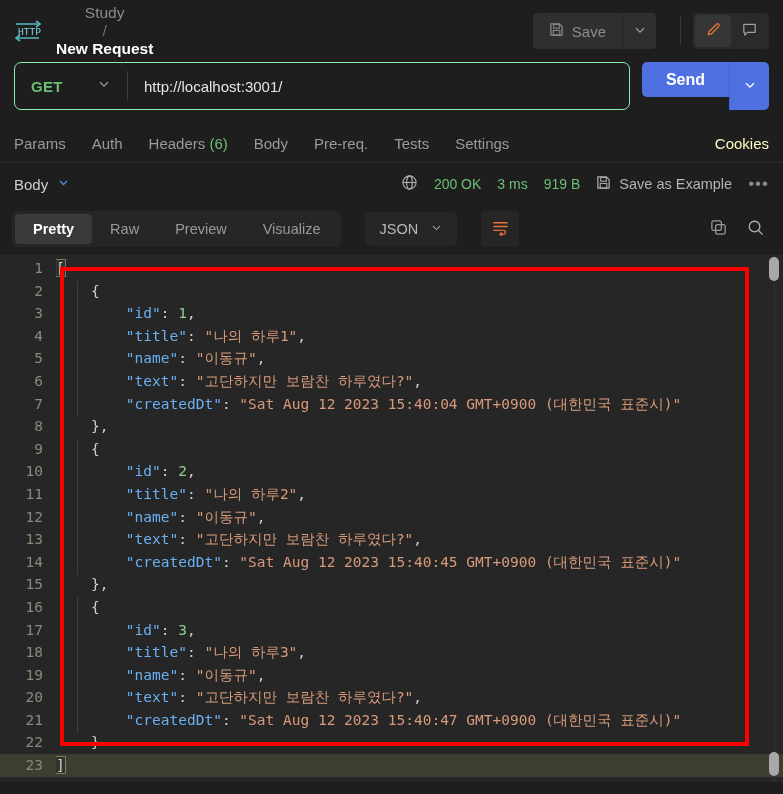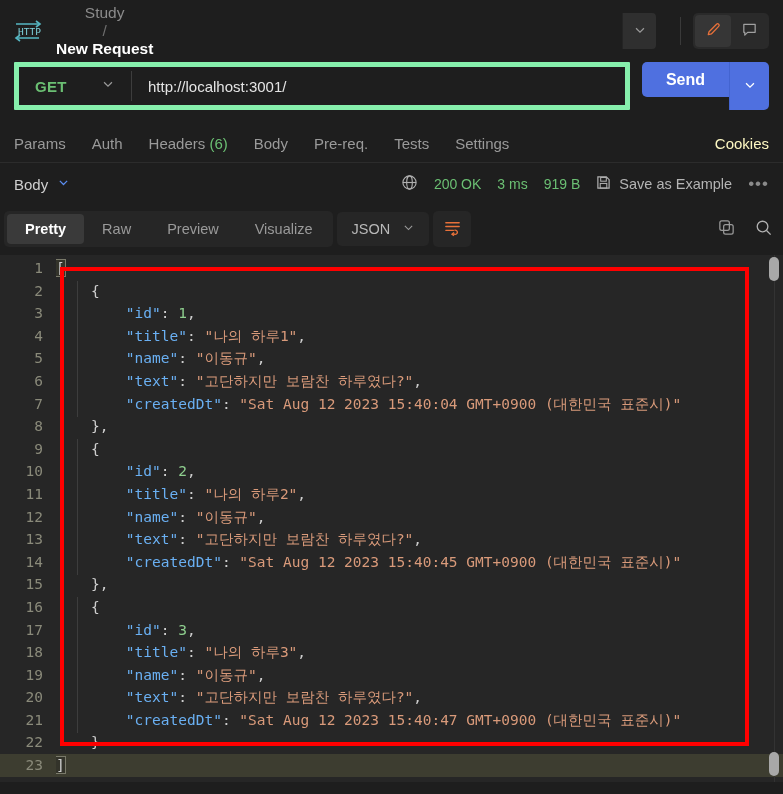--- a/index.html
+++ b/index.html
@@ -42,21 +42,21 @@
     width: 36px; height: 32px; display: flex; align-items: center;
     justify-content: center; border-radius: 4px; cursor: pointer; border: none;
     background: transparent;
   }
   .icon-btn.active { background: #363636; }
 
   
   .urlbar { display: flex; align-items: center; padding: 0 14px 14px; gap: 12px; }
   .url-box {
     flex: 1; display: flex; align-items: center; height: 48px;
-    border: 5px solid #86efac; border-radius: 1px; background: #1e1e1e;
+    border: 1px solid #86efac; border-radius: 7px; background: #1e1e1e;
   }
   .method {
     display: flex; align-items: center; justify-content: space-between;
     width: 112px; padding: 0 16px; cursor: pointer;
   }
   .method-label { color: #6bbf73; font-weight: bold; font-size: 15px; letter-spacing: .3px; }
   .url-sep { width: 1px; height: 30px; background: #3d3d3d; }
   .url-input {
     flex: 1; background: transparent; border: none; outline: none;
     color: #e4e4e4; font-size: 15px; padding: 0 16px;
@@ -93,21 +93,21 @@
   .body-label { color: #cfcfcf; font-size: 15px; }
   .meta-right { margin-left: auto; display: flex; align-items: center; gap: 16px; }
   .meta-green { color: #6bbf73; font-size: 14px; }
   .save-example {
     display: flex; align-items: center; gap: 8px; color: #b4b4b4;
     font-size: 14.5px; cursor: pointer;
   }
   .dots { color: #8a8a8a; font-size: 17px; letter-spacing: 1px; cursor: pointer; }
 
   
-  .viewer-tabs { display: flex; align-items: center; padding: 6px 4px 8px; gap: 4px; }
+  .viewer-tabs { display: flex; align-items: center; padding: 6px 12px 8px; gap: 24px; }
   .vt-group { display: flex; background: #262626; border-radius: 5px; padding: 3px; }
   .vt {
     padding: 7px 18px; font-size: 14.5px; color: #9a9a9a;
     border-radius: 4px; cursor: pointer; white-space: nowrap;
   }
   .vt.active { background: #3a3a3a; color: #ffffff; font-weight: bold; }
   .json-sel {
     display: flex; align-items: center; gap: 12px; background: #262626;
     border-radius: 5px; padding: 9px 14px; cursor: pointer;
     font-size: 14.5px; color: #b9b9b9;
@@ -166,20 +166,30 @@
     </svg>
   </span>
   <div class="breadcrumb">
     <span class="bc-study">Study</span>
     <span class="bc-sep">/</span>
     <span class="bc-current">New Request</span>
   </div>
   <div class="header-spacer"></div>
 
   <div class="save-group">
+    <button class="save-btn">
+      <span>
+        <svg viewBox="0 0 16 16" width="15" height="15">
+          <path d="M2 2h9l3 3v9H2z" fill="none" stroke="#8c8c8c" stroke-width="1.3"></path>
+          <rect x="5" y="2.6" width="6" height="4" fill="none" stroke="#8c8c8c" stroke-width="1.1"></rect>
+          <rect x="4.5" y="9" width="7" height="5" fill="none" stroke="#8c8c8c" stroke-width="1.1"></rect>
+        </svg>
+      </span>
+      <span>Save</span>
+    </button>
     <button class="save-caret">
       <span>
         <svg viewBox="0 0 16 16" width="14" height="14">
           <path d="M3.5 6 L8 10.5 L12.5 6" fill="none" stroke="#9a9a9a" stroke-width="1.4"></path>
         </svg>
       </span>
     </button>
   </div>
 
   <div class="hdr-divider"></div>

